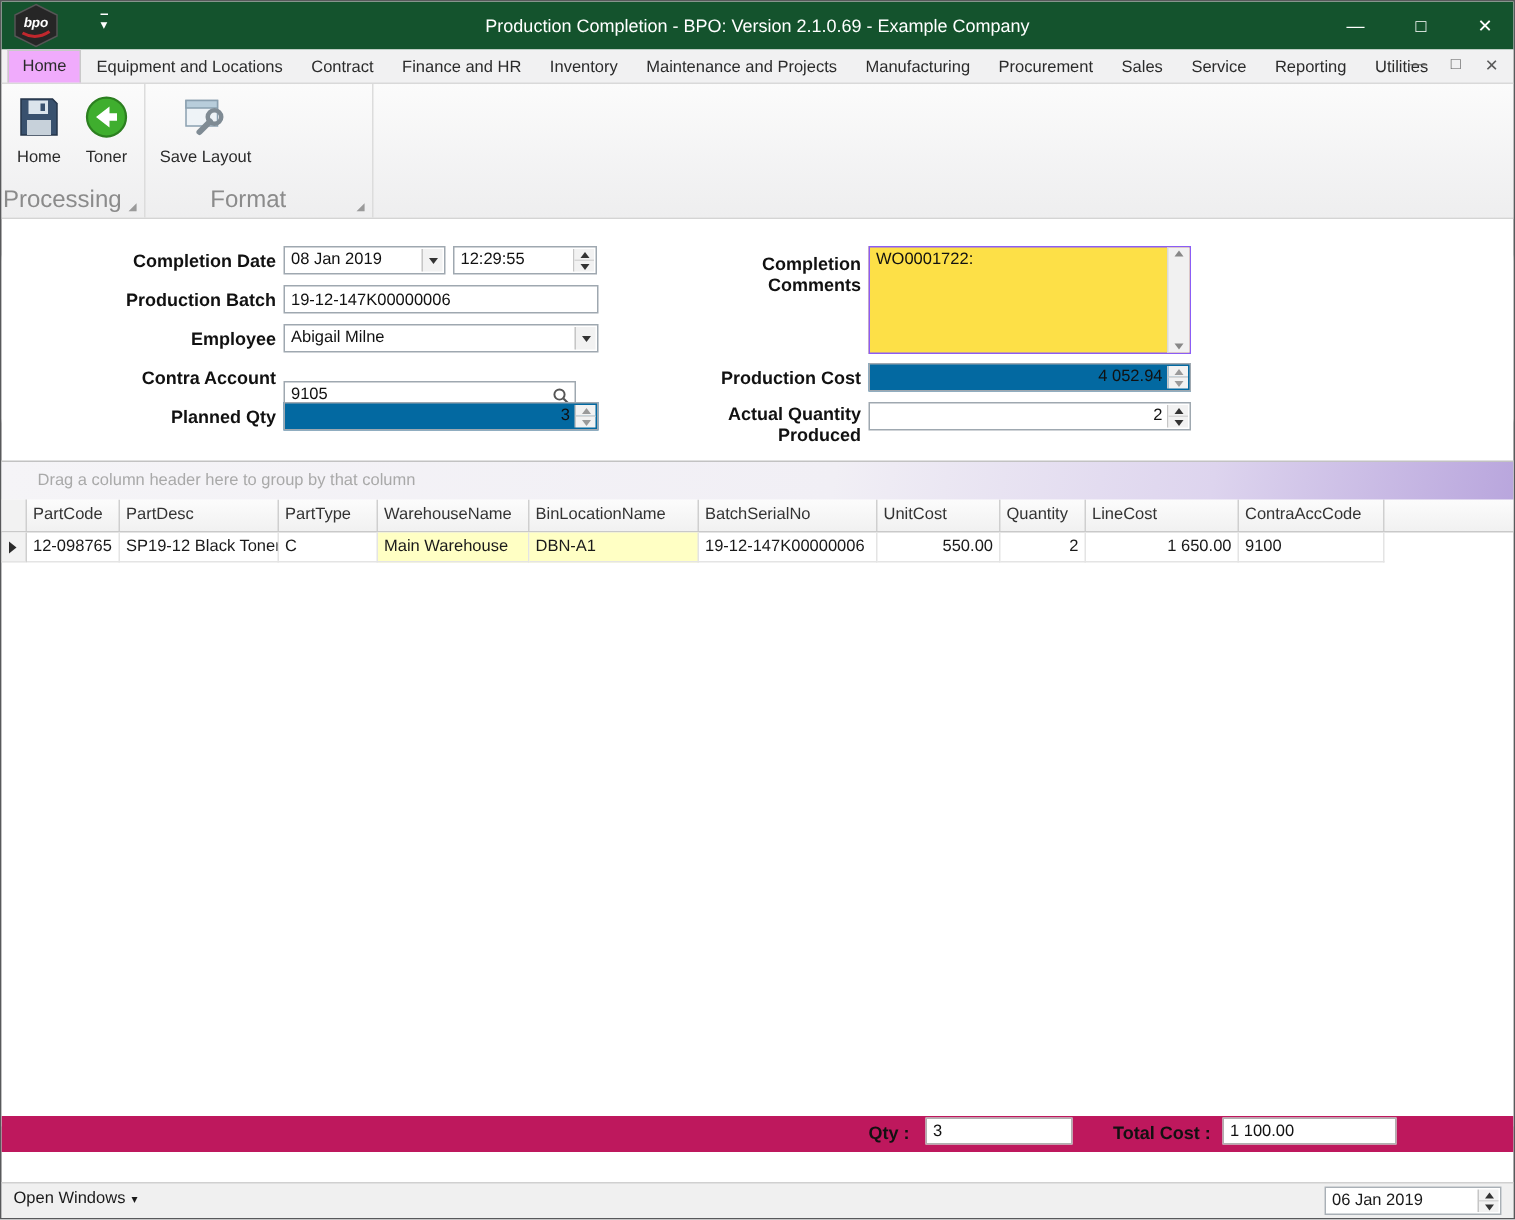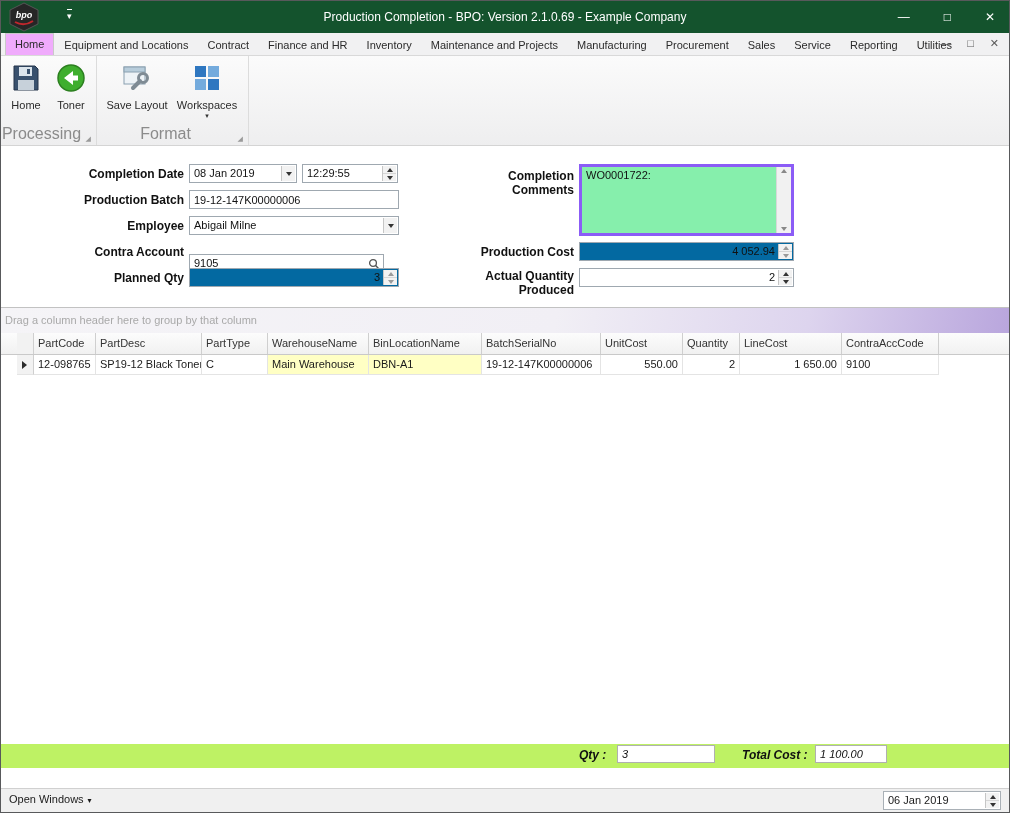--- a/index.html
+++ b/index.html
@@ -62,51 +62,51 @@
   .spin b { flex:1; display:flex; align-items:center; justify-content:center; background:#f2f2f2; }
   .spin b + b { border-top:1px solid #d6d6d6; }
   .spin i { width:0; height:0; border-left:3px solid transparent; border-right:3px solid transparent; }
   .spin .up i { border-bottom:4px solid #333; }
   .spin .dn i { border-top:4px solid #333; }
   .spin.gray .up i { border-bottom-color:#9a9a9a; }
   .spin.gray .dn i { border-top-color:#9a9a9a; }
   .mag { position:absolute; right:3px; top:3px; }
 
   .memo { position:absolute; left:578px; top:18px; width:215px; height:72px;
-          border:3px solid #8b5cf6; background:#86efac; font-size:11px; }
+          border:1px solid #8b5cf6; background:#fde047; font-size:11px; }
   .memo-text { position:absolute; left:4px; top:2px; right:20px; color:#111; }
   .memo-scroll { position:absolute; top:0; right:0; bottom:0; width:15px; background:#f1f1f1;
                  border-left:1px solid #d9d9d9; display:flex; flex-direction:column;
                  align-items:center; justify-content:space-between; padding:2px 0; }
   .memo-scroll i { width:0; height:0; border-left:3px solid transparent; border-right:3px solid transparent; }
   .memo-scroll .su { border-bottom:4px solid #888; }
   .memo-scroll .sd { border-top:4px solid #888; }
 
   
   .grid { position:absolute; top:306px; left:0; right:0; height:444px; background:#fff; }
   .group-panel { position:relative; height:26px; border-top:1px solid #c2c2c2;
                  background:linear-gradient(100deg,#f5f4f7 0%,#f1eff5 55%,#ddd4ee 80%,#b9a6dd 100%);
-                 font-size:11px; color:#a9a9a9; line-height:25px; padding-left:4px; overflow:hidden; }
-  .ghead, .grow { display:flex;padding-left:16px; }
+                 font-size:11px; color:#a9a9a9; line-height:25px; padding-left:24px; overflow:hidden; }
+  .ghead, .grow { display:flex; }
   .ghead { height:22px; background:linear-gradient(#fcfcfc,#f1f1f1); border-bottom:1px solid #c9c9c9; }
   .ghead .gc { border-right:1px solid #cfcfcf; font-size:11px; color:#333; line-height:21px;
                padding:0 4px; white-space:nowrap; overflow:hidden; }
   .gind { width:17px; background:#f2f2f2; border-right:1px solid #cfcfcf; position:relative; }
   .grow { height:20px; }
   .grow .gc { border-right:1px solid #e4e4e4; border-bottom:1px solid #e4e4e4; font-size:11px;
               color:#1a1a1a; line-height:19px; padding:0 4px; white-space:nowrap; overflow:hidden; }
   .grow .gind { border-bottom:1px solid #e4e4e4; }
   .gc.num { text-align:right; }
   .gc.yellow { background:#ffffc4; }
   .row-arrow { position:absolute; left:5px; top:6px; width:0; height:0;
                border-top:4px solid transparent; border-bottom:4px solid transparent;
                border-left:5px solid #2b2b2b; }
 
   
-  .footer { position:absolute; top:743px; left:0; right:0; height:24px; background:#bef264;font-style:italic; }
+  .footer { position:absolute; top:743px; left:0; right:0; height:24px; background:#be185d; }
   .flbl { position:absolute; font-size:12px; font-weight:bold; color:#111; top:4px; }
   .fbox { position:absolute; top:1px; height:18px; border:1px solid #b0b0b0; background:#fff;
           font-size:11px; color:#111; line-height:16px; padding-left:4px; }
 
   
   .statusbar { position:absolute; left:0; right:0; bottom:0; height:24px; background:#f0f0f0;
                border-top:1px solid #d0d0d0; font-size:11px; color:#1a1a1a; }
   .openwin { position:absolute; left:8px; top:4px; cursor:default; }
   .ow-arrow { font-size:8px; margin-left:4px; }
   .datebox { position:absolute; right:8px; top:2px; width:118px; height:19px; background:#fff;
@@ -176,30 +176,20 @@
     <div class="rgroup rg-format">
       <div class="rbtn" style="left:8px; width:64px;">
         <svg viewBox="0 0 32 32">
           <rect x="3" y="5" width="21" height="17" fill="#eef3f7" stroke="#8aa0b0"></rect>
           <rect x="3" y="5" width="21" height="5" fill="#b8cddb" stroke="#8aa0b0"></rect>
           <circle cx="22" cy="16" r="4.5" fill="none" stroke="#7f8b94" stroke-width="3"></circle>
           <path d="M19 19L12 26" stroke="#7f8b94" stroke-width="4" stroke-linecap="round"></path>
         </svg>
         <span>Save Layout</span>
       </div>
-      <div class="rbtn" style="left:76px; width:68px;">
-        <svg viewBox="0 0 32 32">
-          <rect x="4" y="4" width="11" height="11" fill="#2f77c0"></rect>
-          <rect x="17" y="4" width="11" height="11" fill="#74abdd"></rect>
-          <rect x="4" y="17" width="11" height="11" fill="#74abdd"></rect>
-          <rect x="17" y="17" width="11" height="11" fill="#2f77c0"></rect>
-        </svg>
-        <span>Workspaces</span>
-        <span class="dd-mini">▾</span>
-      </div>
       <span class="rcaption">Format</span>
       <span class="launcher">◢</span>
     </div>
   </div>
 
   <div class="form">
 
     <div class="lbl" style="left:33px; top:21px; width:150px;">Completion Date</div>
     <div class="fld" style="left:188px; top:18px; width:108px;">
       <span class="fld-text">08 Jan 2019</span>
@@ -319,21 +309,21 @@
       <div class="gc num" style="width:57px">2</div>
       <div class="gc num" style="width:102px">1 650.00</div>
       <div class="gc" style="width:97px">9100</div>
     </div>
   </div>
 
   <div class="footer">
     <span class="flbl" style="left:578px;">Qty :</span>
     <span class="fbox" style="left:616px; width:98px;">3</span>
     <span class="flbl" style="left:741px;">Total Cost :</span>
-    <span class="fbox" style="left:814px; width:72px;">1 100.00</span>
+    <span class="fbox" style="left:814px; width:116px;">1 100.00</span>
   </div>
 
   <div class="statusbar">
     <span class="openwin">
       <span>Open Windows</span><span class="ow-arrow">▾</span>
     </span>
     <span class="datebox">
       <span>06 Jan 2019</span>
       <span class="spin">
           <b class="up">

